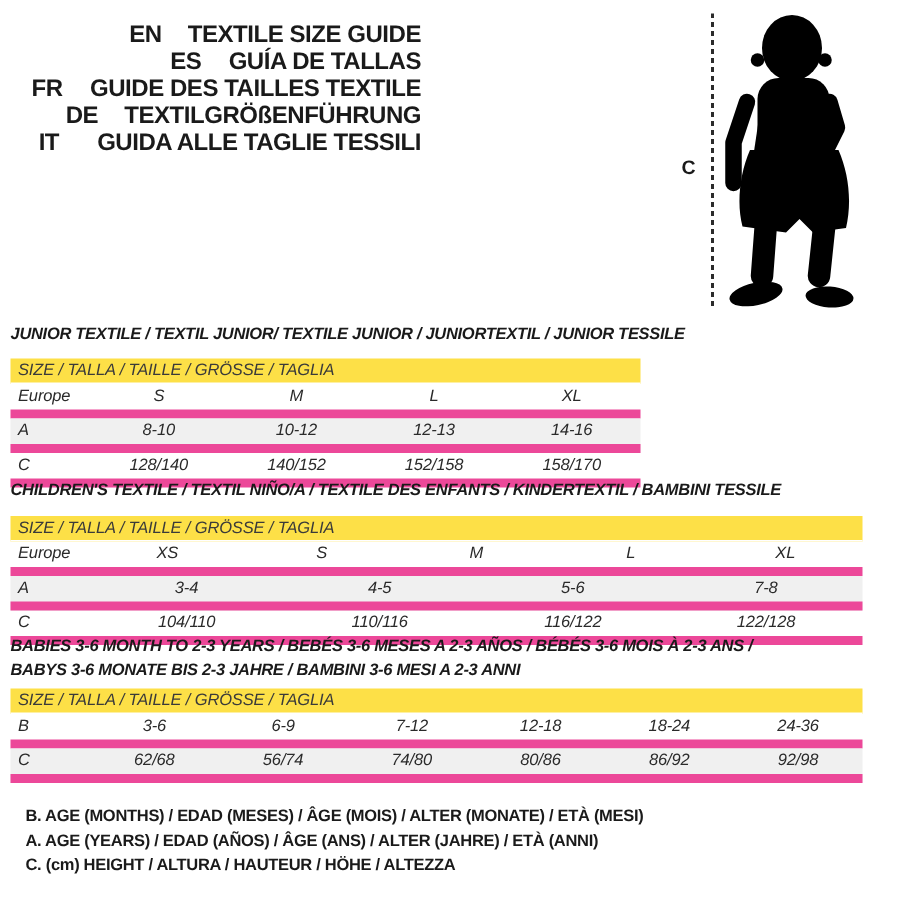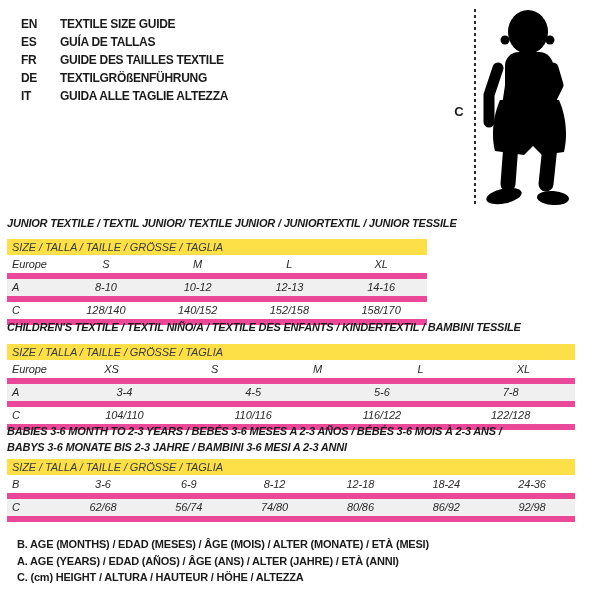--- a/index.html
+++ b/index.html
@@ -7,21 +7,21 @@
   body {
     position:relative;
     background:#ffffff;
     color:#1a1a1a;
     font-family:"Liberation Sans", sans-serif;
     overflow:hidden;
   }
 
   
   .lang-list { position:absolute; top:15px; left:21px; }
-  .lang-row { display:flex; line-height:18px; font-weight:bold; font-size:12px; letter-spacing:-0.3px; }
+  .lang-row { display:flex; line-height:18px; font-weight:bold; font-size:16px; letter-spacing:-0.3px;justify-content:flex-end; }
   .lang-code { width:39px; }
 
   
   .figure { position:absolute; top:0; left:440px; width:160px; height:215px; }
   .dash-line {
     position:absolute; left:34px; top:9px; width:2px; height:197px;
     background:repeating-linear-gradient(to bottom, #2b2b2b 0 3px, transparent 3px 6px);
   }
   .marker-c {
     position:absolute; left:10px; top:104px; width:18px;
@@ -68,21 +68,21 @@
     <div class="lang-row">
       <span class="lang-code">FR</span>
       <span class="lang-label">GUIDE DES TAILLES TEXTILE</span>
     </div>
     <div class="lang-row">
       <span class="lang-code">DE</span>
       <span class="lang-label">TEXTILGRÖßENFÜHRUNG</span>
     </div>
     <div class="lang-row">
       <span class="lang-code">IT</span>
-      <span class="lang-label">GUIDA ALLE TAGLIE ALTEZZA</span>
+      <span class="lang-label">GUIDA ALLE TAGLIE TESSILI</span>
     </div>
   </div>
 
 <div class="figure">
   <div class="dash-line"></div>
   <div class="marker-c">C</div>
   <svg class="baby-svg" width="118" height="202" viewBox="0 0 118 202" aria-hidden="true">
     <g fill="#000000" stroke="none">
 
       <circle cx="25" cy="34" r="4.5"></circle>
@@ -175,21 +175,21 @@
   <div class="table-title">
       <div>BABIES 3-6 MONTH TO 2-3 YEARS / BEBÉS 3-6 MESES A 2-3 AÑOS / BÉBÉS 3-6 MOIS À 2-3 ANS /</div>
       <div>BABYS 3-6 MONATE BIS 2-3 JAHRE / BAMBINI 3-6 MESI A 2-3 ANNI</div>
     </div>
   <div class="size-table">
       <div class="t-header">SIZE / TALLA / TAILLE / GRÖSSE / TAGLIA</div>
       <div class="t-row">
         <span class="t-label">B</span>
         <span class="t-cell">3-6</span>
         <span class="t-cell">6-9</span>
-        <span class="t-cell">8-12</span>
+        <span class="t-cell">7-12</span>
         <span class="t-cell">12-18</span>
         <span class="t-cell">18-24</span>
         <span class="t-cell">24-36</span>
       </div>
       <div class="t-row shaded">
         <span class="t-label">C</span>
         <span class="t-cell">62/68</span>
         <span class="t-cell">56/74</span>
         <span class="t-cell">74/80</span>
         <span class="t-cell">80/86</span>

